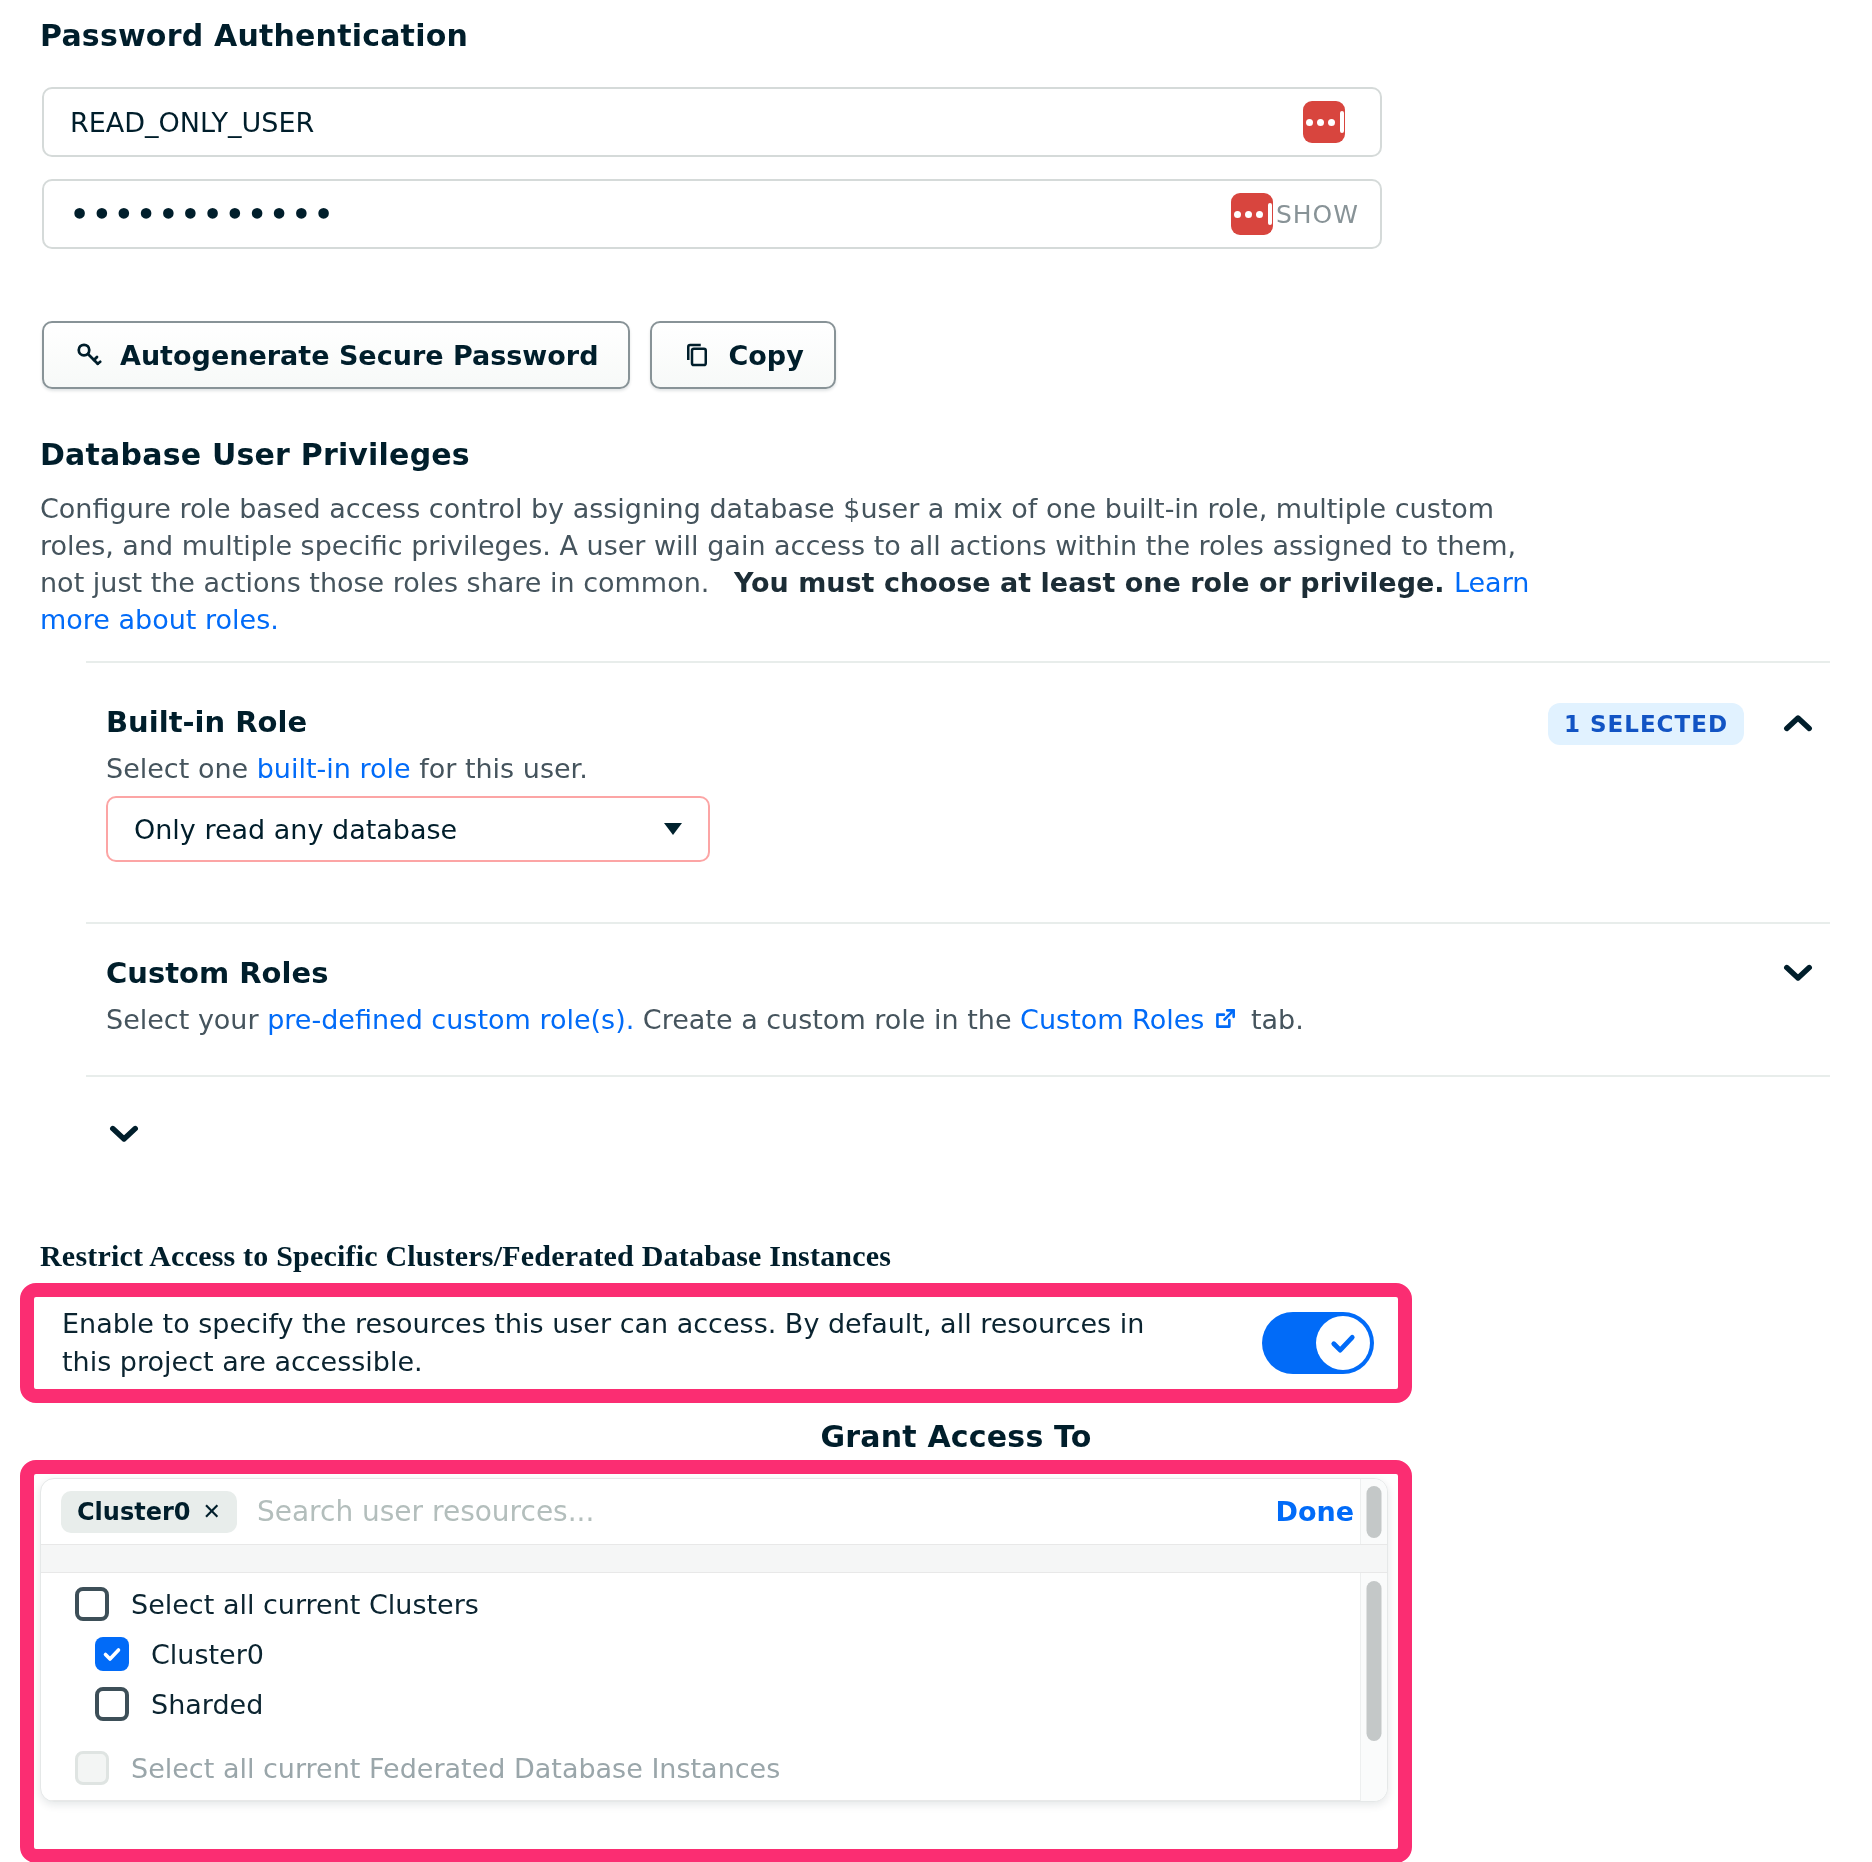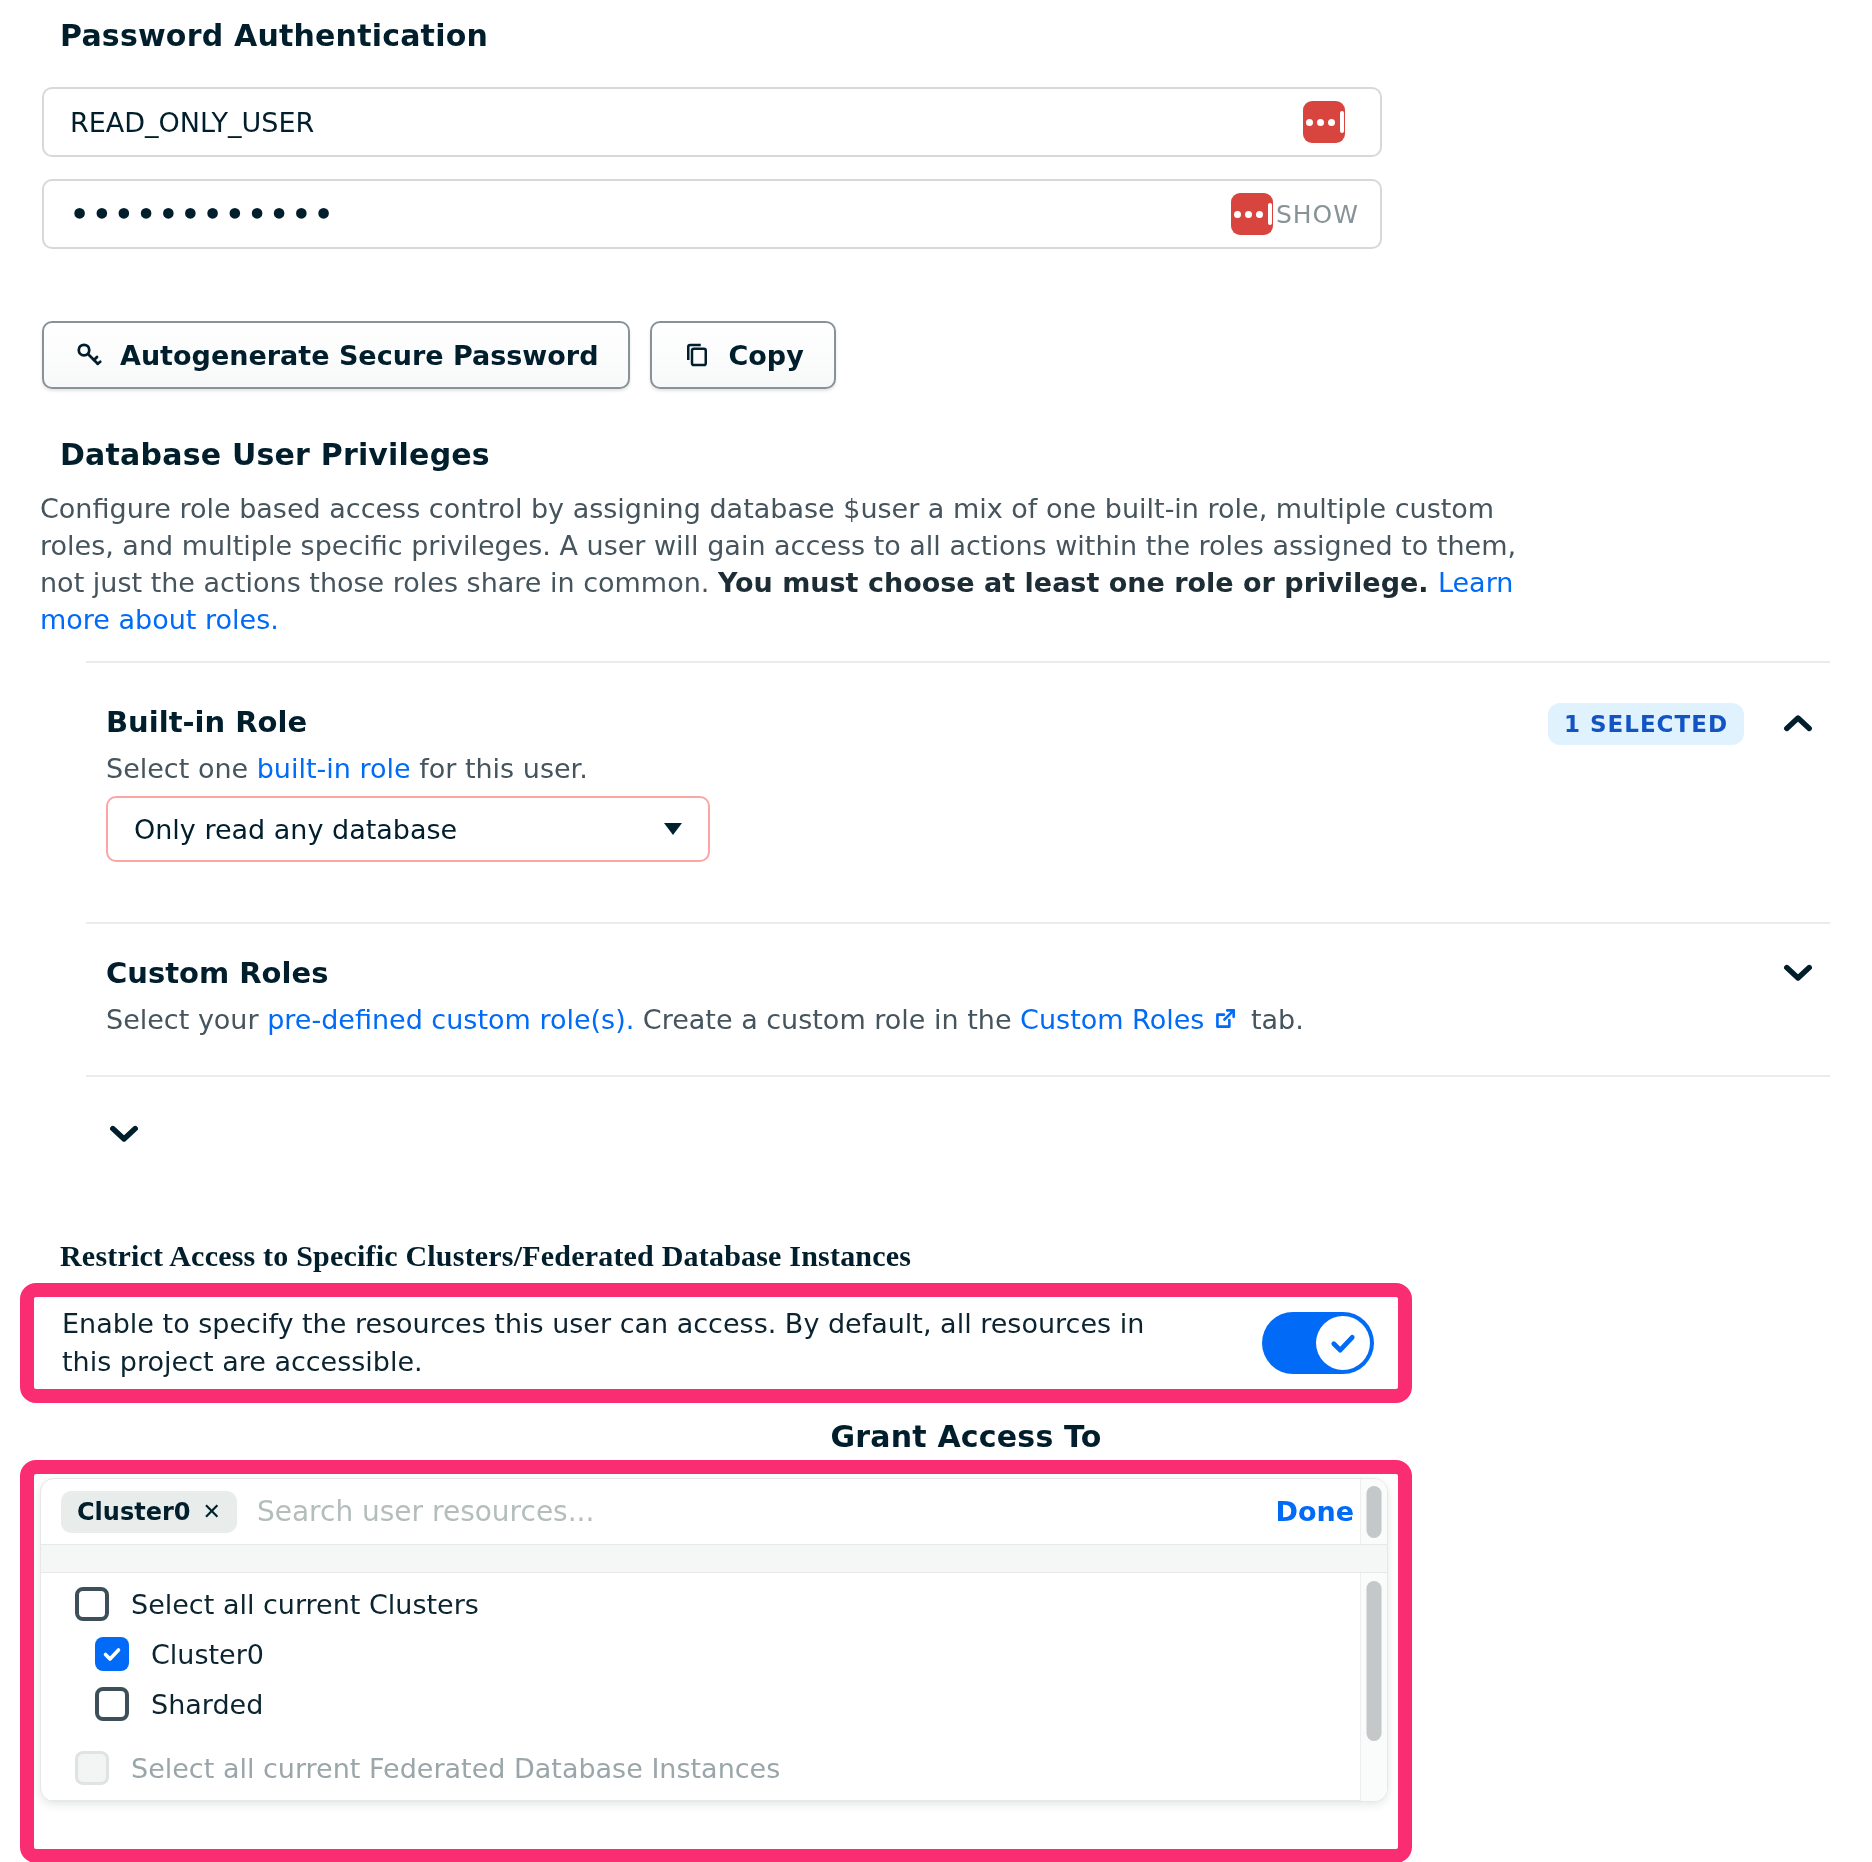--- a/index.html
+++ b/index.html
@@ -1,20 +1,20 @@
 <!DOCTYPE html>
 <html><head>
 <meta charset="utf-8">
 <style>
   * { margin:0; padding:0; box-sizing:border-box; }
   html,body { background:#ffffff; }
   body { font-family:"DejaVu Sans","Liberation Sans",sans-serif; color:#001E2B; }
   .canvas { position:relative; width:1872px; height:1862px; overflow:hidden; background:#fff; padding:18px 0 0 0; }
 
-  h2.sec { font-size:30px; font-weight:700; color:#001E2B; margin-left:60px; letter-spacing:.2px; }
+  h2.sec { font-size:30px; font-weight:700; color:#001E2B; margin-left:40px; letter-spacing:.2px; }
   .mb34{ margin-bottom:34px; } .mb18{ margin-bottom:18px; }
 
   
   .field { position:relative; width:1340px; height:70px; margin-left:42px; background:#fff;
            border:2px solid #D5DAD9; border-radius:10px; display:flex; align-items:center; }
   .field-text { font-size:27px; color:#001E2B; margin-left:26px; }
   .field-text.dots { font-size:30px; letter-spacing:3px; font-weight:700; }
   .f1 { margin-bottom:22px; } .f2 { margin-bottom:72px; }
   .pm-icon { width:42px; height:42px; background:#D8453E; border-radius:9px; display:flex;
              align-items:center; justify-content:center; flex:none; }
@@ -27,21 +27,21 @@
   
   .btn-row { margin-left:42px; display:flex; gap:20px; margin-bottom:48px; }
   .btn { display:flex; align-items:center; gap:16px; height:68px; padding:0 30px;
          background:linear-gradient(#FFFFFF,#F7F9F8); border:2px solid #889397; border-radius:10px;
          font-family:inherit; font-size:27px; font-weight:700; color:#001E2B; cursor:pointer;
          box-shadow:0 2px 3px rgba(0,30,43,.12); }
   .btn svg { flex:none; }
 
   
   .desc { margin:0 0 0 40px; width:1500px; font-size:27px; line-height:37px; color:#45545D; }
-  .desc strong { color:#1C2D36; }
+  .desc strong { color:#1C2D36;margin-left:16px; }
   a.link { color:#016BF8; text-decoration:none; cursor:pointer; }
 
   
   .accordion { margin-left:86px; width:1744px; margin-top:23px; border-top:2px solid #E8EDEB; }
   .acc-section { padding:0 0 0 20px; border-bottom:2px solid #E8EDEB; }
   .s1 { padding-top:42px; padding-bottom:60px; }
   .s2 { padding-top:32px; padding-bottom:40px; }
   .s3 { padding-top:40px; padding-bottom:0; border-bottom:none; }
   .acc-head { display:flex; align-items:flex-start; justify-content:space-between; }
   .acc-title { font-size:29px; font-weight:700; color:#001E2B; }

